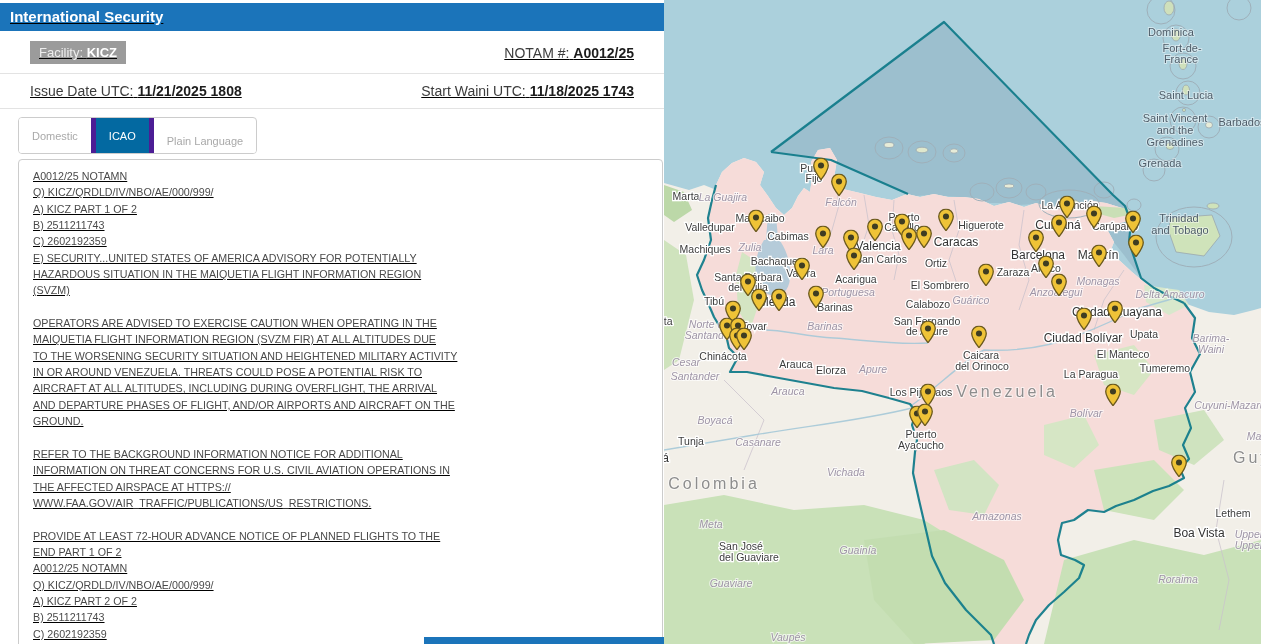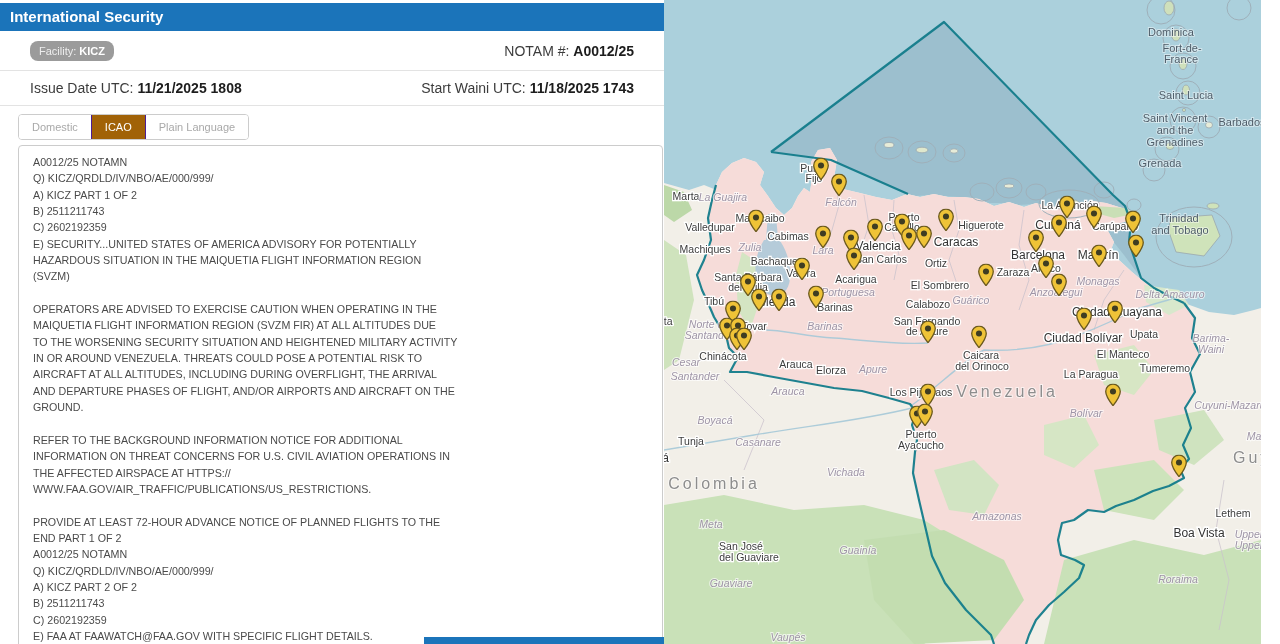--- a/index.html
+++ b/index.html
@@ -1,39 +1,39 @@
 <!DOCTYPE html>
 <html><head>
 <meta charset="utf-8">
 <style>
   * { margin:0; padding:0; box-sizing:border-box; }
   html,body { width:1280px; height:644px; overflow:hidden; background:#fff;
     font-family:"Liberation Sans", sans-serif; }
-  #app { display:flex; width:1080px; height:644px; }
+  #app { display:flex; width:1080px; height:644px;text-decoration:underline; }
 
   
   #panel { position:relative; width:683px; height:644px; background:#fff; }
   .hdr { margin-top:3px; width:664px; height:28px; background:#1b74ba;
     color:#fff; font-size:15px; font-weight:bold; line-height:28px; padding-left:10px; }
   .meta-row { width:664px; display:flex; justify-content:space-between;
     align-items:center; padding:10px 30px 9px 30px; }
   .meta-row.b { border-top:1px solid #e3e3e3; padding:9px 30px;gap:28px; }
-  .badge { background:#9b9b9b; color:#fff; border-radius:8px; padding:4px 9px;
-    font-size:11px; }
+  .badge { background:#9b9b9b; color:#fff; border-radius:0; padding:4px 9px;
+    font-size:13px; }
   .badge .lab { color:#ededed; }
   .badge .val { font-weight:bold; color:#fff; }
   .kv { font-size:14px; color:#3c3c3c; }
   .kv b { color:#1d1d1d; }
   .tabs { margin:8px 0 0 18px; display:inline-flex; border:1px solid #ccc;
     border-radius:4px; overflow:hidden; background:#fff; }
   .tab { border:none; background:#fff; color:#a9a9a9; font-size:11px;
-    padding:6px 13px; border-right:1px solid #4c1d95; cursor:pointer;
+    padding:6px 13px; border-right:5px solid #4c1d95; cursor:pointer;
     font-family:"Liberation Sans",sans-serif; }
-  .tab:last-child { border-right:none; }
-  .tab.active { background:#a16207; color:#fff; }
+  .tab:last-child { border-right:none;margin-top:11px; }
+  .tab.active { background:#0369a1; color:#fff; }
   .notam-box { margin:5px 0 0 18px; width:645px; height:600px;
     border:1px solid #ccc; border-radius:4px 4px 0 0; padding:8px 14px;
     font-size:10.7px; line-height:16.35px; color:#4a4a4a; white-space:pre-line; }
   .bottom-strip { position:absolute; left:424px; bottom:0; width:240px;
     height:7px; background:#1b74ba; }
 
   
   #mapwrap { width:597px; height:644px; }
   svg text { font-family:"Liberation Sans", sans-serif; }
   text.city { font-size:10.5px; fill:#3c3c3c; paint-order:stroke;

